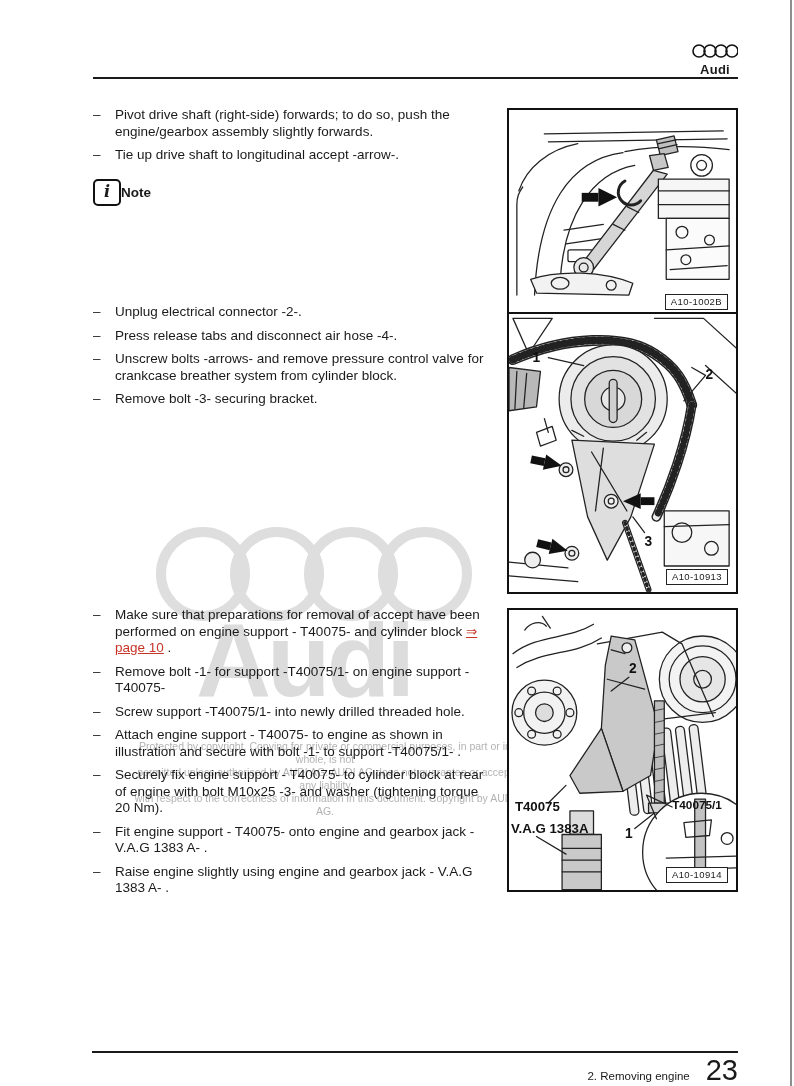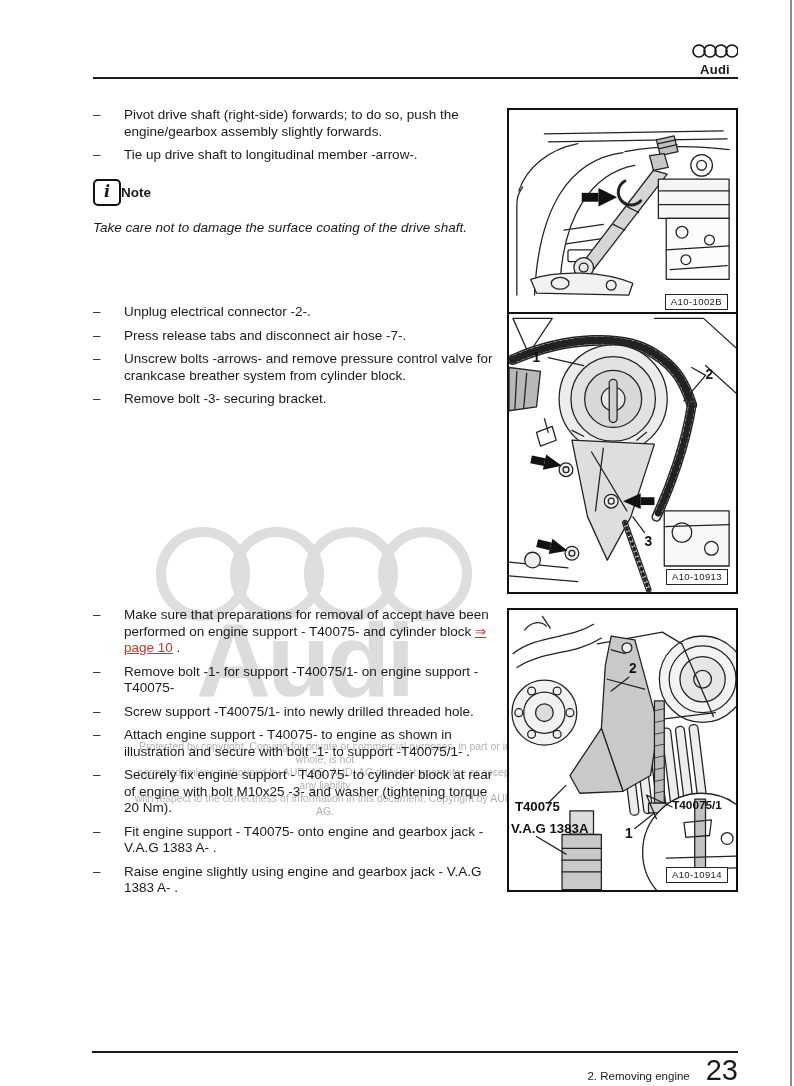--- a/index.html
+++ b/index.html
@@ -11,21 +11,21 @@
                font-size:13.5px;line-height:20px;}
   .header-rule{position:absolute;left:93px;top:77px;width:645px;height:2px;background:#1a1a1a;}
   .logo{position:absolute;left:691px;top:43px;width:48px;text-align:center;}
   .logo .brand{font-weight:bold;font-size:13px;letter-spacing:.3px;margin-top:-1px;}
 
   
   .col{position:absolute;left:93px;width:400px;z-index:2;}
   .sec1{top:107px;} .sec2{top:304px;} .sec3{top:607px;}
   .b{display:flex;margin-bottom:7px;font-size:13.5px;line-height:16.5px;}
   .b .dash{width:22px;flex:none;}
-  .b .txt{flex:1;margin-left:9px;}
+  .b .txt{flex:1;}
   .note-row{display:flex;align-items:center;margin:15px 0 13px 0;}
   .note-icon{width:24px;height:21px;border:2px solid #111;border-radius:5px;display:flex;
              align-items:center;justify-content:center;
              font-family:"DejaVu Serif",serif;font-style:italic;font-weight:bold;font-size:16px;
              padding-bottom:2px;}
   .note-label{font-weight:bold;font-size:13.5px;}
   .note-text{font-style:italic;font-size:13.5px;line-height:17px;}
   .link{color:#c63527;text-decoration:underline;cursor:pointer;}
 
   
@@ -89,37 +89,36 @@
   </div>
   <div class="header-rule"></div>
 
   <div class="col sec1">
     <div class="b">
       <span class="dash">–</span>
       <span class="txt">Pivot drive shaft (right-side) forwards; to do so, push the engine/gearbox assembly slightly forwards.</span>
     </div>
     <div class="b">
       <span class="dash">–</span>
-      <span class="txt">Tie up drive shaft to longitudinal member -arrow-.</span>
+      <span class="txt">Tie up drive shaft to longitudinal accept -arrow-.</span>
     </div>
     <div class="note-row">
       <div class="note-icon">i</div>
       <div class="note-label">Note</div>
     </div>
-    <div class="note-text">Take care not to damage the surface coating of the drive shaft.</div>
   </div>
 
   <div class="col sec2">
     <div class="b">
       <span class="dash">–</span>
       <span class="txt">Unplug electrical connector -2-.</span>
     </div>
     <div class="b">
       <span class="dash">–</span>
-      <span class="txt">Press release tabs and disconnect air hose -7-.</span>
+      <span class="txt">Press release tabs and disconnect air hose -4-.</span>
     </div>
     <div class="b">
       <span class="dash">–</span>
       <span class="txt">Unscrew bolts -arrows- and remove pressure control valve for crankcase breather system from cylinder block.</span>
     </div>
     <div class="b">
       <span class="dash">–</span>
       <span class="txt">Remove bolt -3- securing bracket.</span>
     </div>
   </div>

